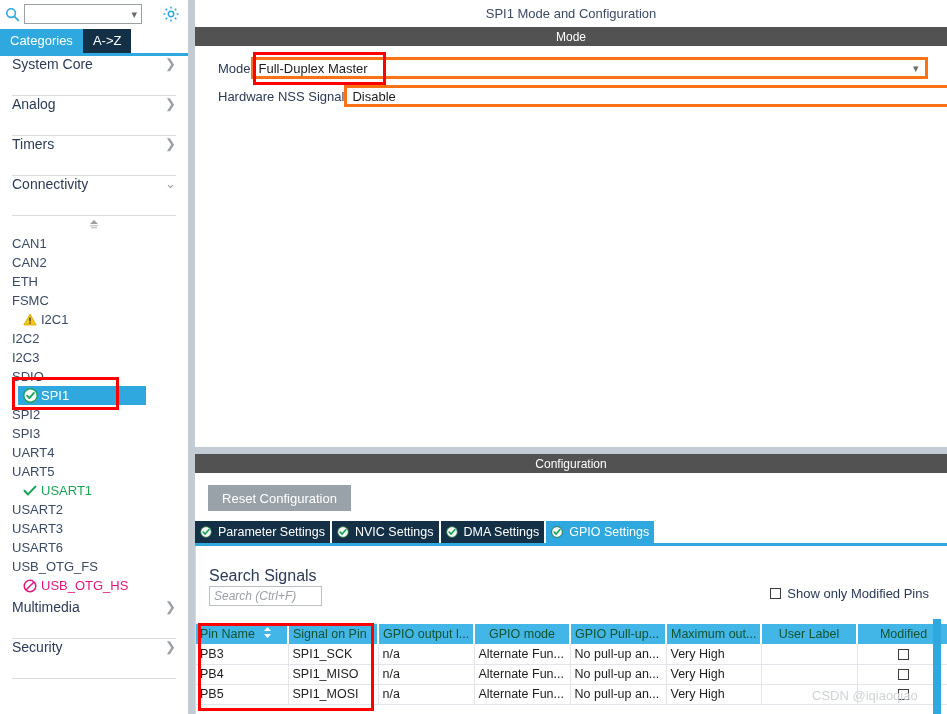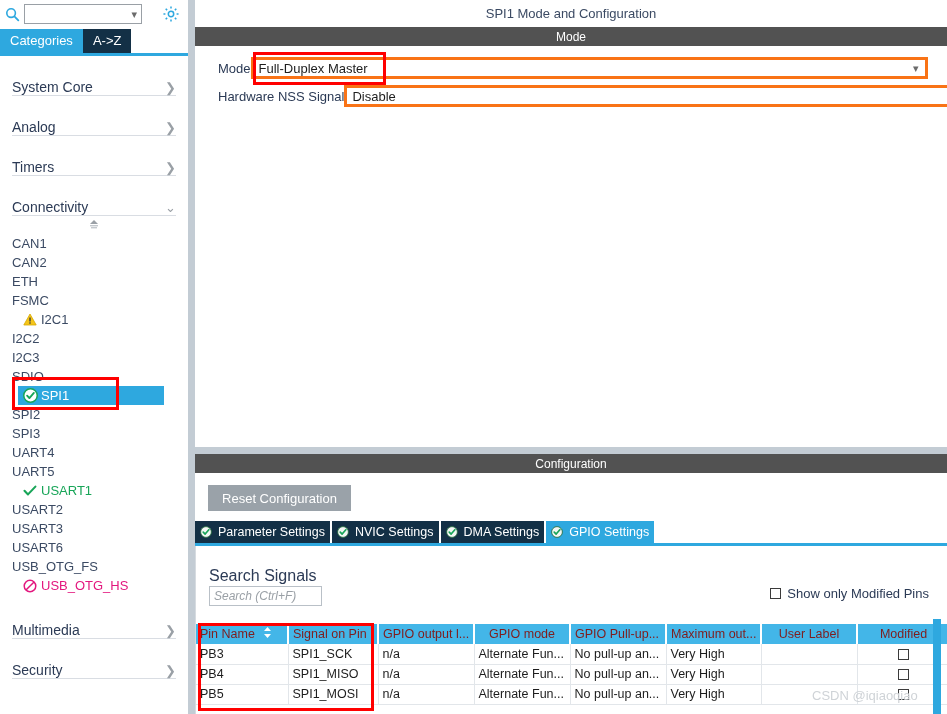--- a/index.html
+++ b/index.html
@@ -68,21 +68,21 @@
   #tree {
     position: absolute; left: 0; top: 56px;
     width: 188px; height: 658px;
     background: #ffffff;
   }
   .grp {
     position: relative;
     height: 40px;
     margin: 0 12px;
     border-bottom: 1px solid #d9dde3;
-    display: flex; align-items: flex-end;
+    display: flex; align-items: flex-start;
   }
   .grp .grp-label { flex: 1; font-size: 14px; color: #2b3a55; }
   .grp .grp-chev { color: #9aa0a6; font-size: 13px; }
 
   #scroll-up {
     height: 18px; display: flex; align-items: center; justify-content: center;
   }
 
   .leaf {
     position: relative;
@@ -96,21 +96,21 @@
     position: absolute; left: 22px; top: 2px;
     width: 15px; height: 15px;
     display: flex; align-items: center; justify-content: center;
   }
   .leaf.has-icon { padding-left: 41px; }
   .leaf.sel {
     background: #2ea8df;
     color: #ffffff;
     margin-left: 18px;
     padding-left: 23px;
-    width: 146px;
+    width: 128px;
   }
   .leaf.sel .leaf-icon { left: 5px; top: 2px; }
   .leaf.ok { color: #18a558; }
   .leaf.disabled { color: #e3177e; }
 
   .bottom-grp { margin-top: 4px; }
 
   
   #v-splitter {
     position: absolute; left: 188px; top: 0;
@@ -248,21 +248,21 @@
 
   
   #pin-table {
     position: absolute; left: 0; top: 78px;
     width: 746px;
     border-collapse: collapse;
     table-layout: fixed;
   }
   #pin-table th {
     background: #43b6e8;
-    color: #7f1d1d;
+    color: #14532d;
     font-weight: normal;
     font-size: 12.5px;
     height: 20px;
     border-right: 2px solid #ffffff;
     padding: 0 4px;
     text-align: center;
     overflow: hidden;
     white-space: nowrap;
   }
   #pin-table th.lft { text-align: left; }

